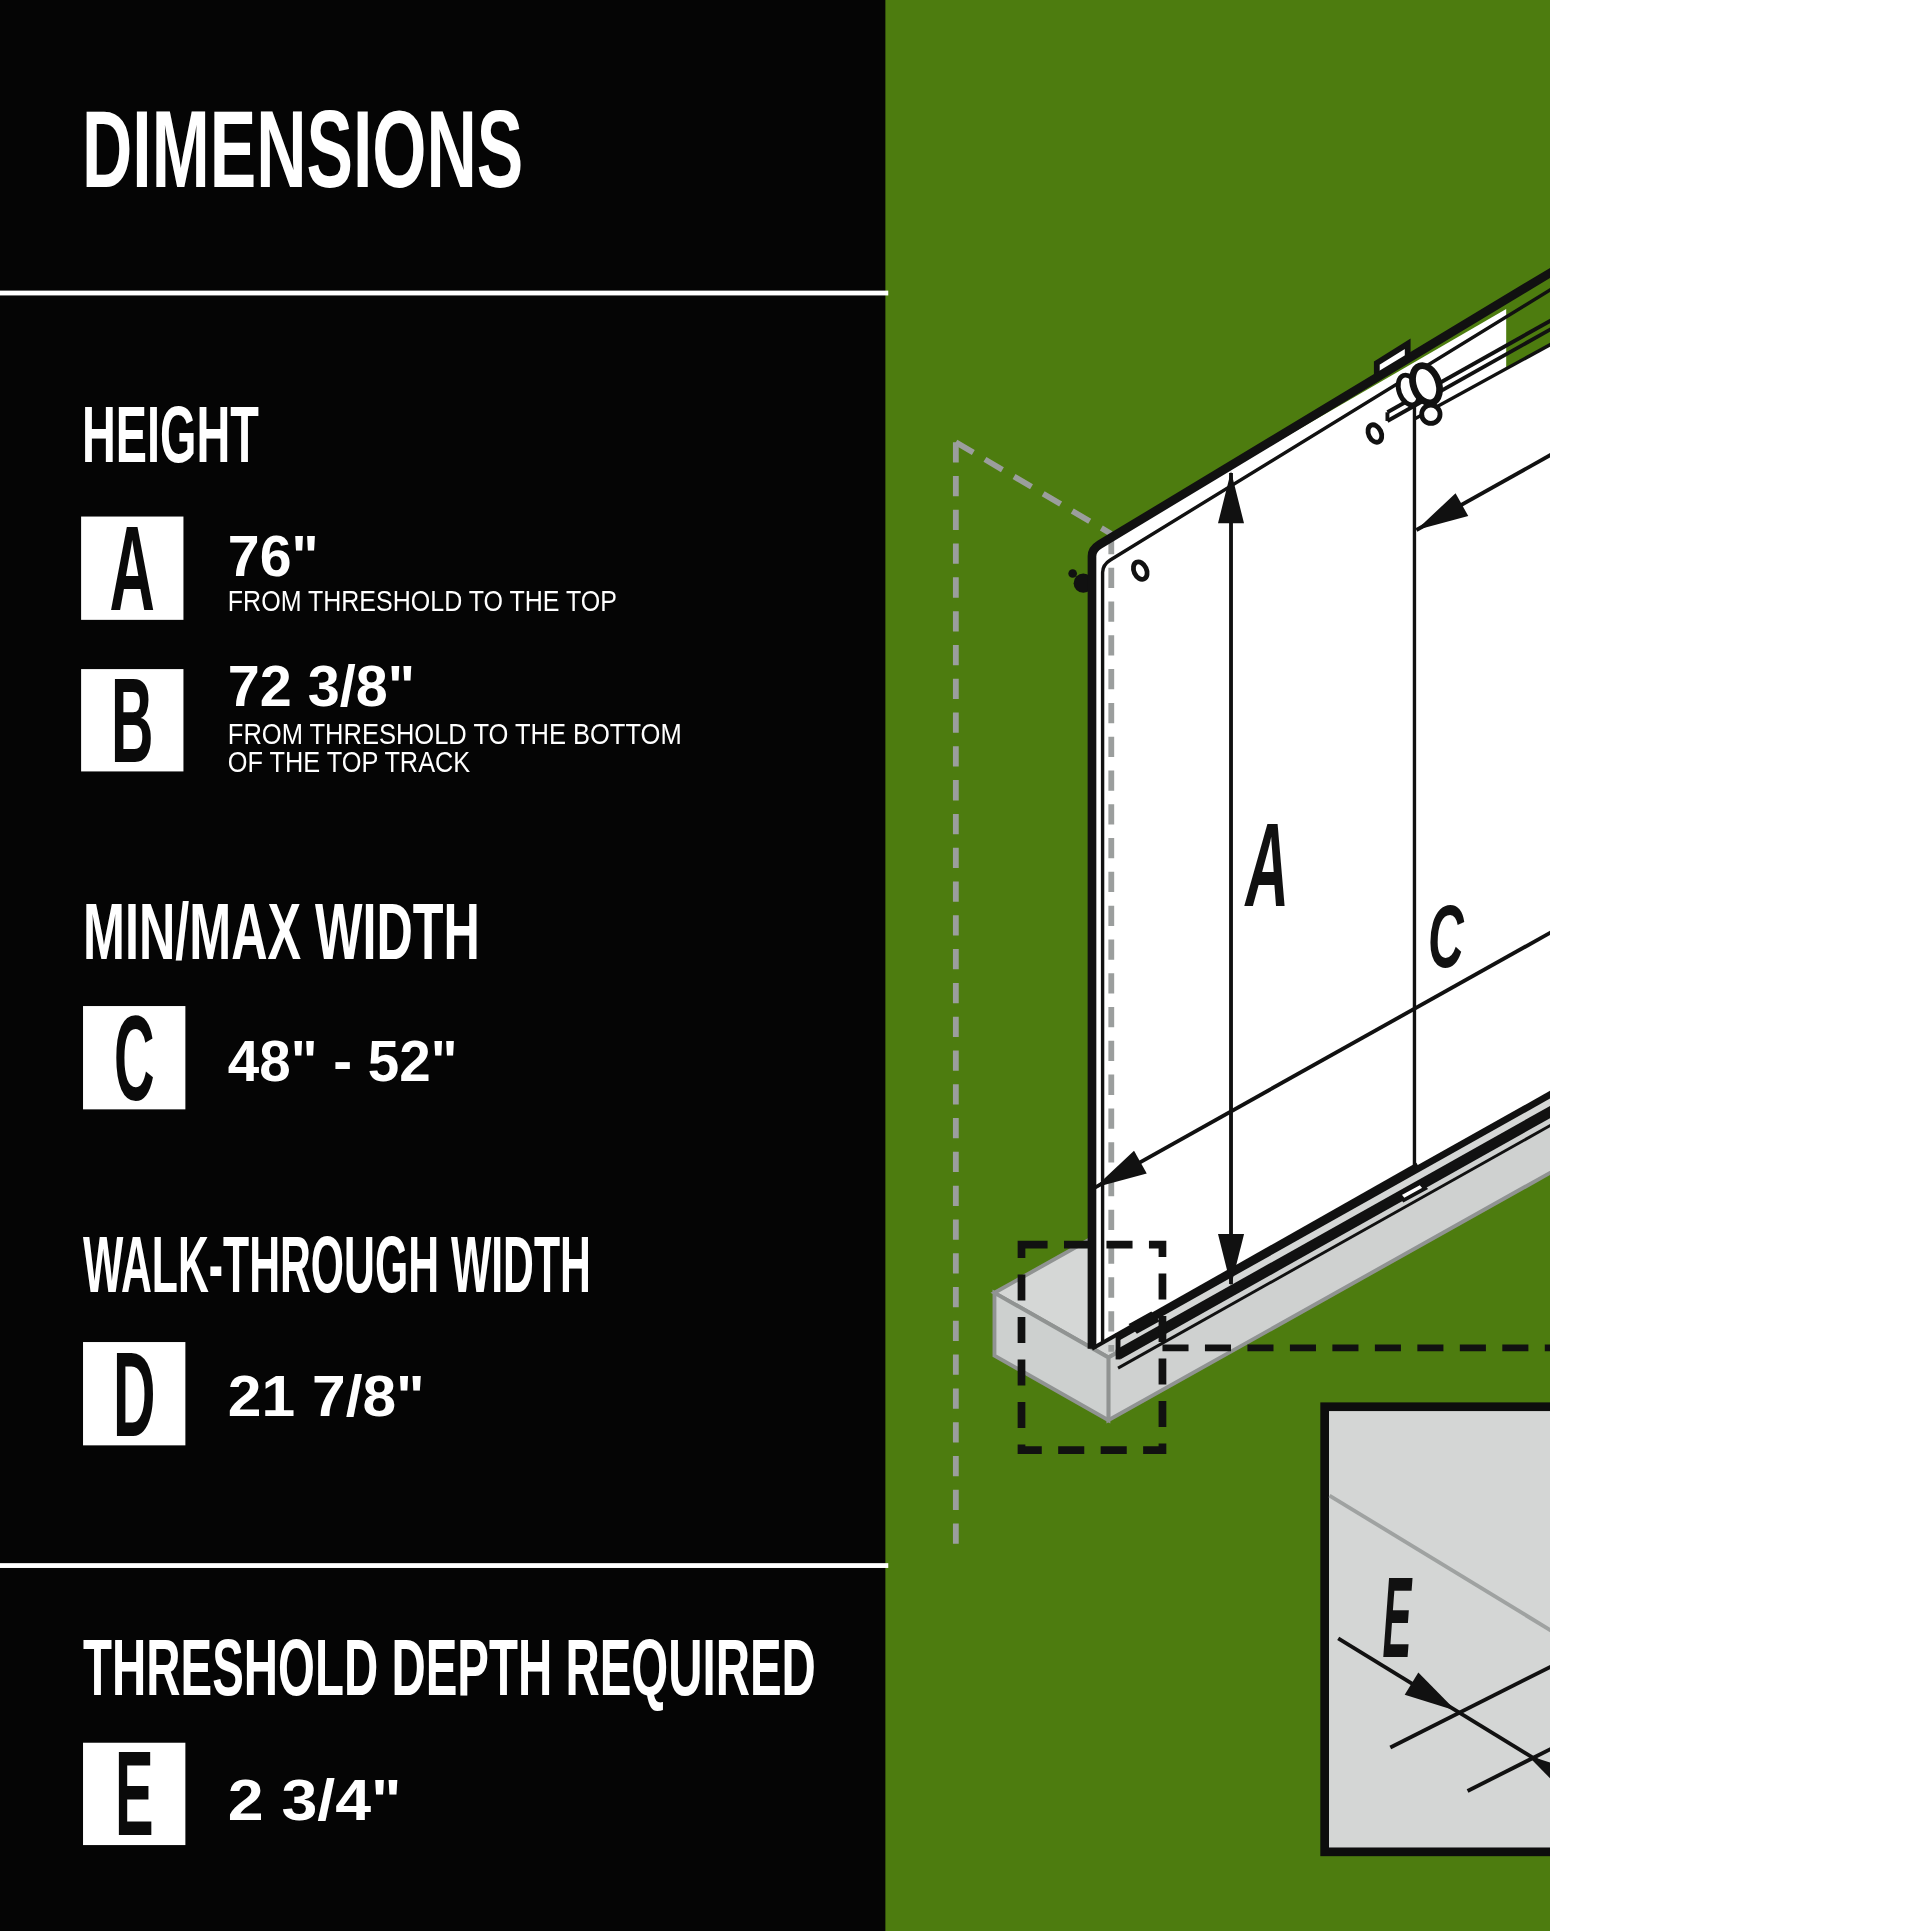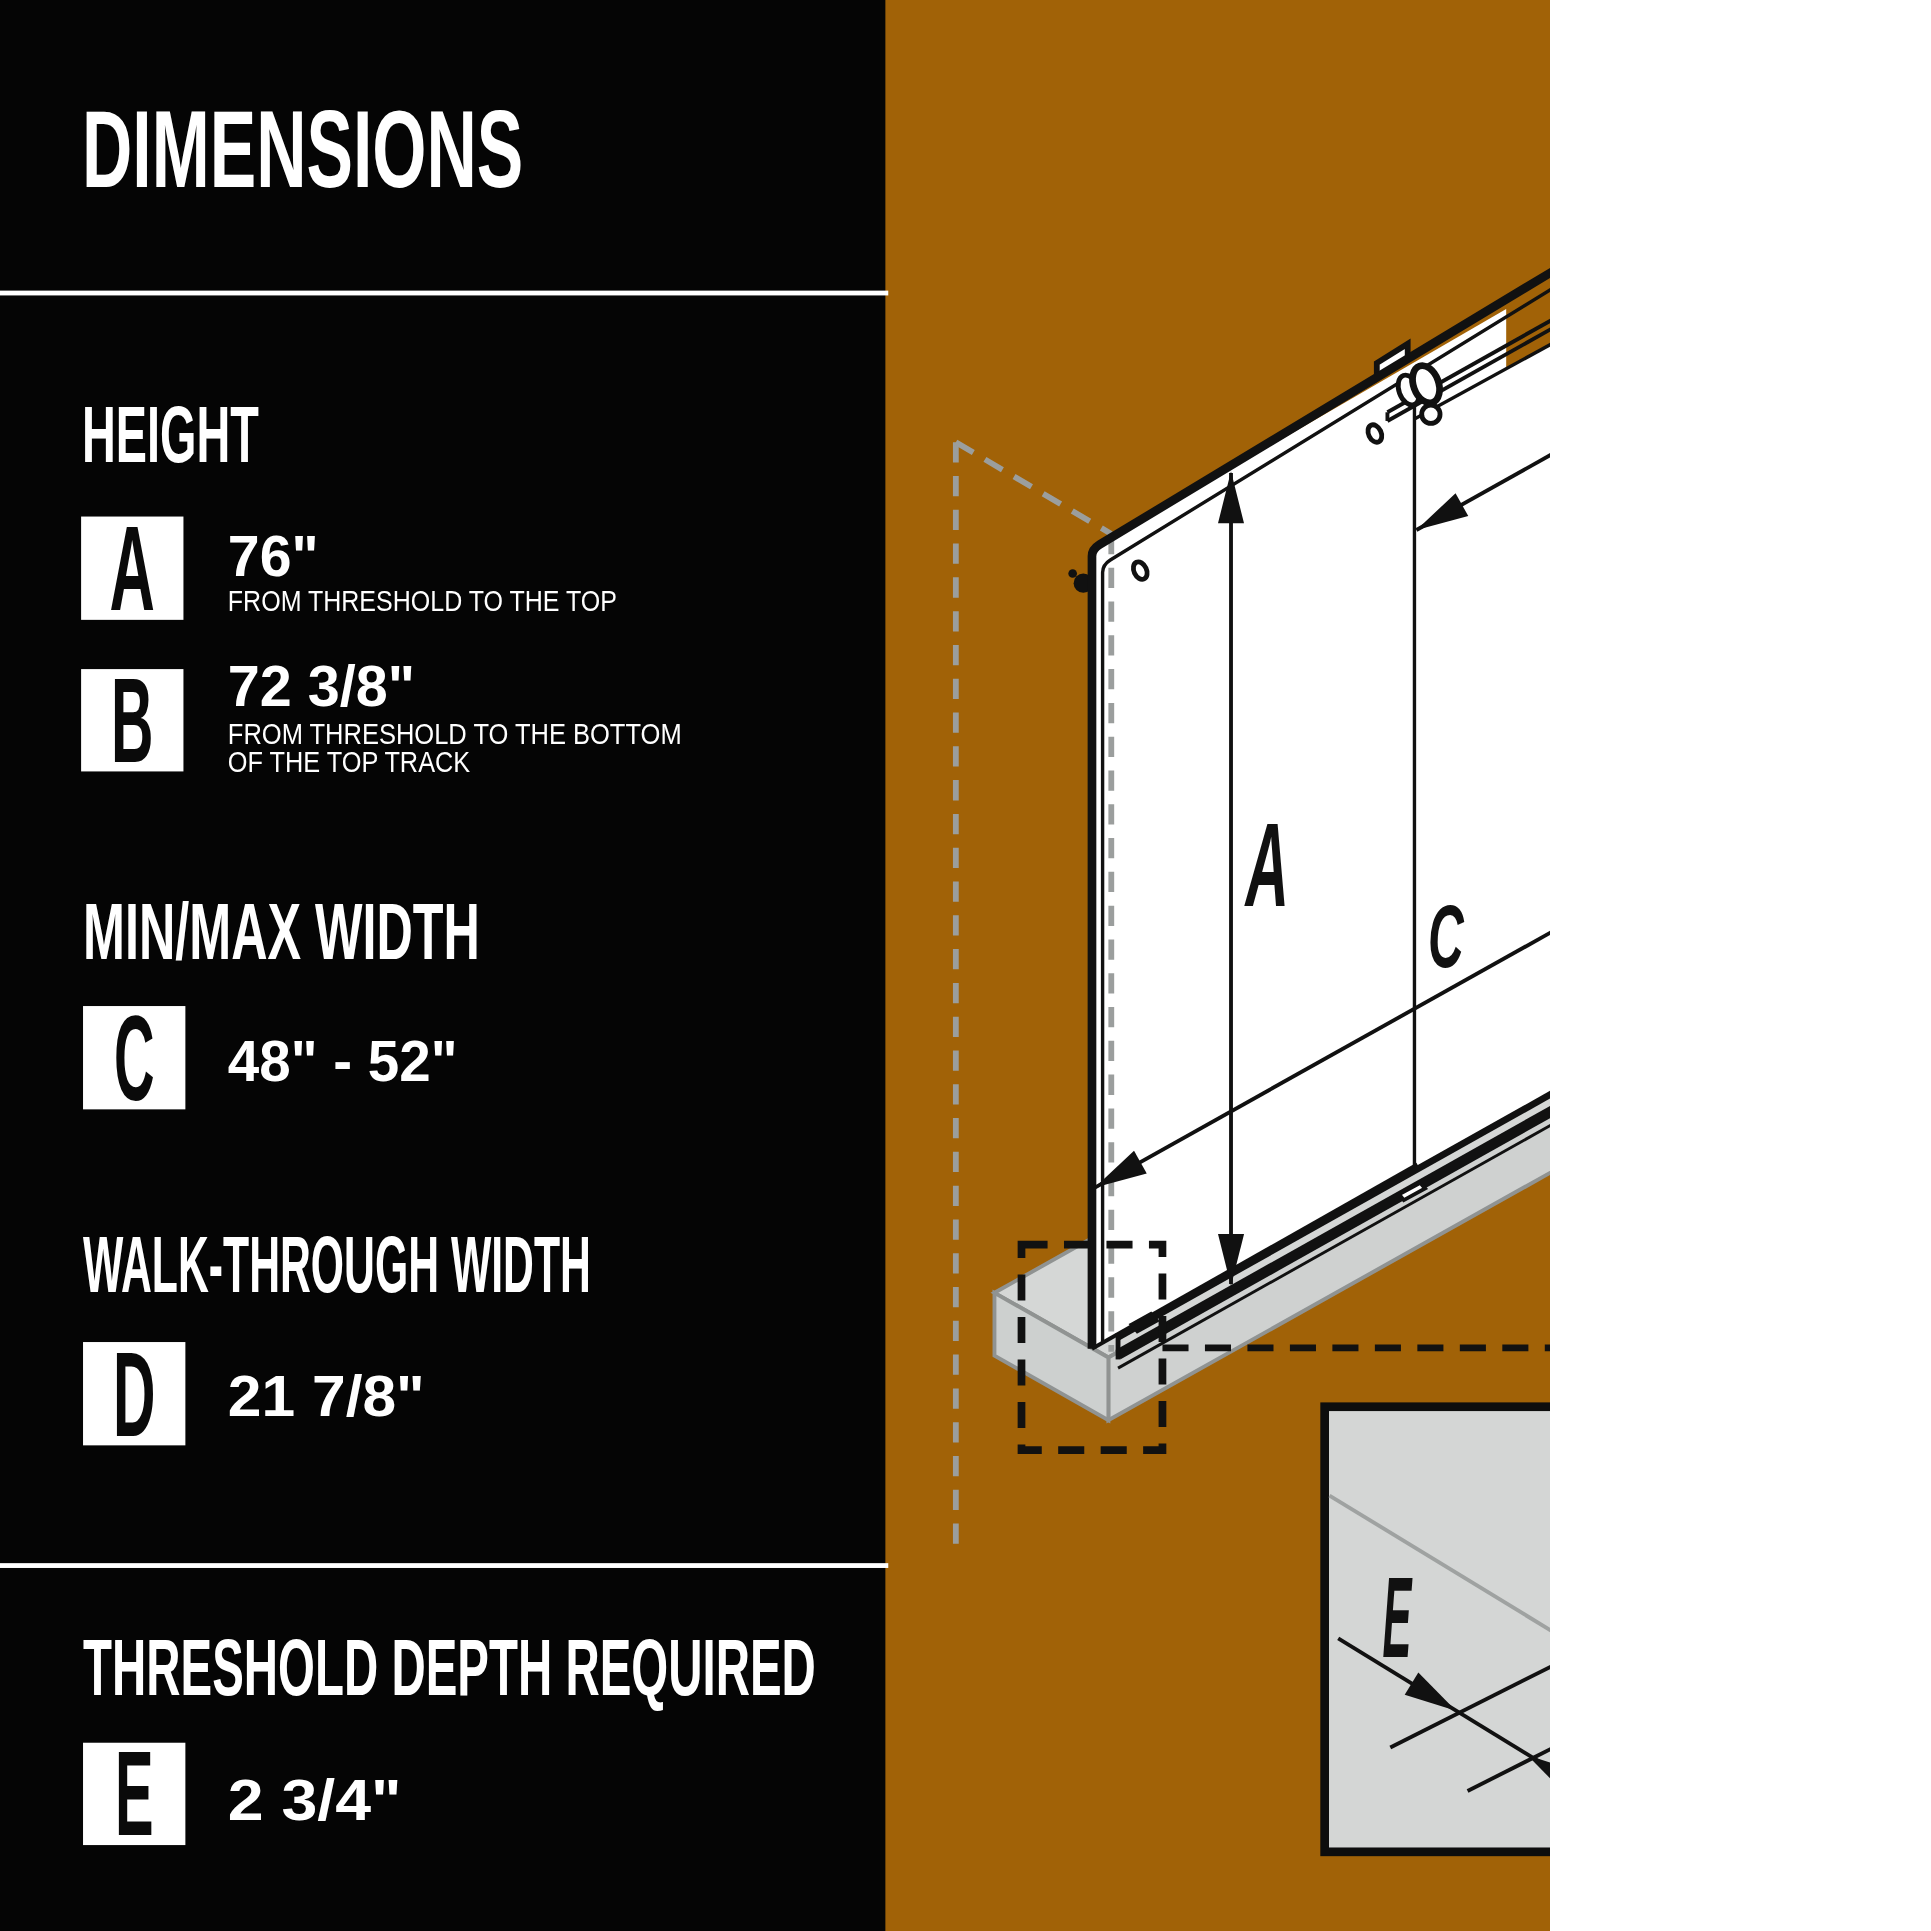--- a/index.html
+++ b/index.html
@@ -1,16 +1,16 @@
 <!DOCTYPE html>
 <html><head>
 <meta charset="utf-8">
 <style>
   html,body{margin:0;padding:0;background:#fff;}
-  .page{position:relative;width:1550px;height:1931px;background:#a16207;overflow:hidden;}
+  .page{position:relative;width:1550px;height:1931px;background:#4d7c0f;overflow:hidden;}
   svg{position:absolute;left:0;top:0;}
   text{font-family:"Liberation Sans", sans-serif;}
 </style>
 </head>
 <body>
 <div class="page">
 <svg width="1931" height="1931" viewBox="0 0 2000 2000">
 
 <g id="sidebar">
   <rect x="0" y="0" width="917" height="2000" fill="#050505"></rect>

